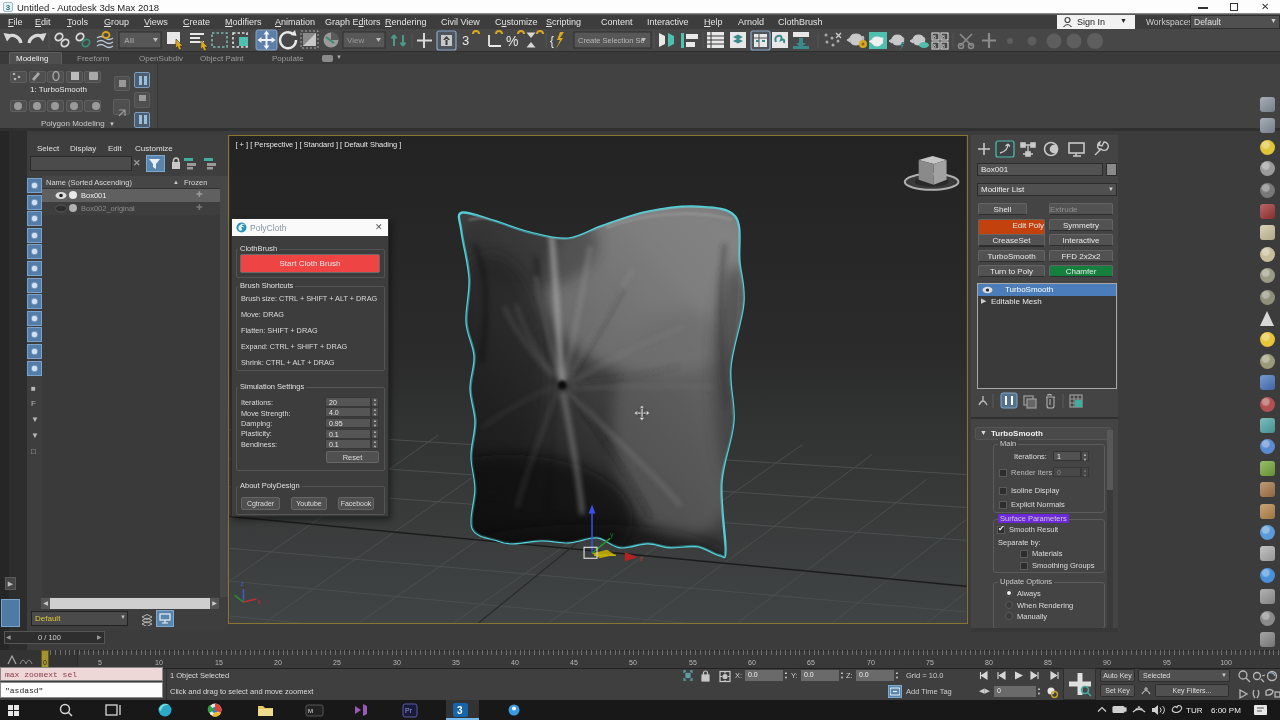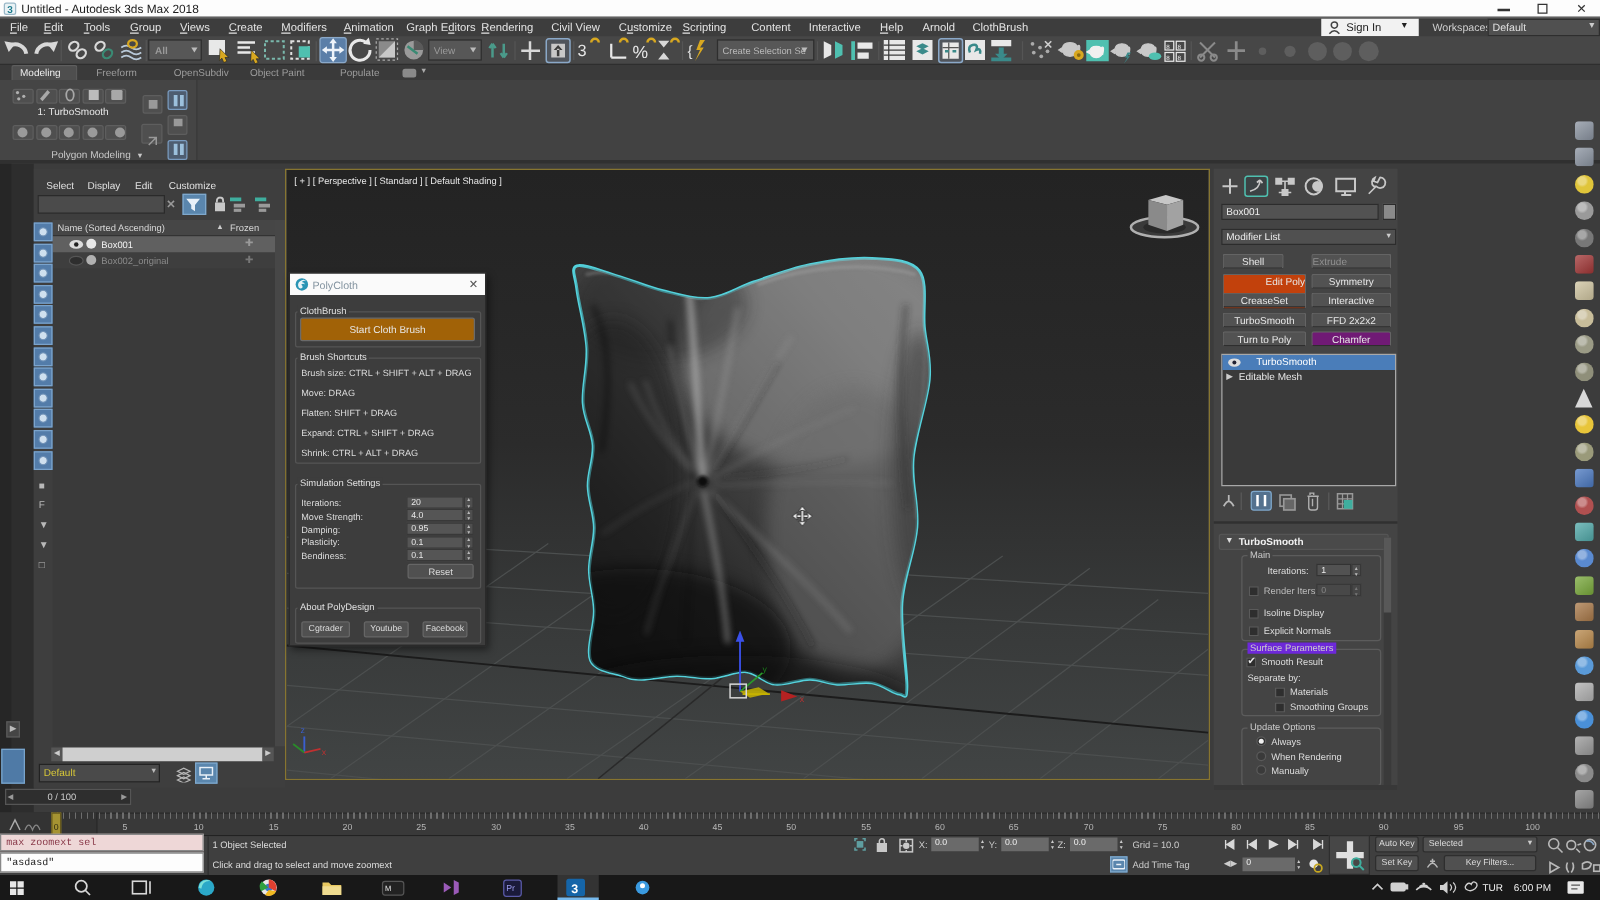--- a/index.html
+++ b/index.html
@@ -465,21 +465,21 @@
 <div class="ab" style="left:231px;top:218px;width:158px;height:299px;background:#3d3d3d;border:1px solid #2a2a2a;box-shadow:2px 3px 6px rgba(0,0,0,.45)">
 <div class="ab" style="left:0;top:0;width:156px;height:17px;background:#fafafa"></div>
 <svg class="ab" style="left:4px;top:3px" width="11" height="11">
       <circle cx="5.5" cy="5.5" r="5" fill="#2a94b4"></circle>
       <path d="M3 8 q-1.5 -3 1 -5 q3 -2.5 5 0 q-2 -1 -3.5 .5 q2 0 2.5 2 q-1.5 -1 -3 0 q1.5 1 1 2.5 q-1.5 1.5 -3 0 z" fill="#e8f4f8"></path>
     </svg>
 <div class="tx" style="left:18px;top:4px;font-size:8.5px;color:#8494a0">PolyCloth</div>
 <div class="tx" style="left:143px;top:3px;font-size:9px;color:#555">✕</div>
 <div class="tx" style="left:6px;top:25px;font-size:7.5px;color:#e0e0e0;background:#3d3d3d;padding:0 2px;z-index:3">ClothBrush</div>
 <div class="ab" style="left:4px;top:30px;width:149px;height:29px;border:1px solid #555;border-radius:2px"></div>
-<div class="ab" style="left:8px;top:35px;width:140px;height:19px;background:#a16207;border:1px solid #6a6a6a;border-radius:2px;color:#e8e8e8;font-size:8px;text-align:center;line-height:18px">Start Cloth Brush</div>
+<div class="ab" style="left:8px;top:35px;width:140px;height:19px;background:#ef4444;border:1px solid #6a6a6a;border-radius:2px;color:#e8e8e8;font-size:8px;text-align:center;line-height:18px">Start Cloth Brush</div>
 <div class="tx" style="left:6px;top:62px;font-size:7.5px;color:#e0e0e0;background:#3d3d3d;padding:0 2px;z-index:3">Brush Shortcuts</div>
 <div class="ab" style="left:4px;top:67px;width:149px;height:85px;border:1px solid #555;border-radius:2px"></div>
 <div class="tx" style="left:9px;top:75px;font-size:7.3px;color:#dcdcdc">Brush size: CTRL + SHIFT + ALT + DRAG</div>
 <div class="tx" style="left:9px;top:91px;font-size:7.3px;color:#dcdcdc">Move: DRAG</div>
 <div class="tx" style="left:9px;top:107px;font-size:7.3px;color:#dcdcdc">Flatten: SHIFT + DRAG</div>
 <div class="tx" style="left:9px;top:123px;font-size:7.3px;color:#dcdcdc">Expand: CTRL + SHIFT + DRAG</div>
 <div class="tx" style="left:9px;top:139px;font-size:7.3px;color:#dcdcdc">Shrink: CTRL + ALT + DRAG</div>
 <div class="tx" style="left:6px;top:163px;font-size:7.5px;color:#e0e0e0;background:#3d3d3d;padding:0 2px;z-index:3">Simulation Settings</div>
 <div class="ab" style="left:4px;top:168px;width:149px;height:84px;border:1px solid #555;border-radius:2px"></div>
 <div class="tx" style="left:9px;top:179px;font-size:7.3px;color:#dcdcdc">Iterations:</div>
@@ -527,21 +527,21 @@
 <div class="tx" style="left:1108px;top:186px;font-size:6px;color:#ccc">▼</div>
 <div class="ab" style="left:978px;top:203px;width:49px;height:12px;background:#525252;border:1px solid #646464;border-bottom-color:#2e2e2e;border-radius:2px;color:#e8e8e8;font-size:8px;text-align:center;line-height:11px">Shell</div>
 <div class="ab" style="left:1049px;top:203px;width:64px;height:12px;background:#525252;border:1px solid #646464;border-bottom-color:#2e2e2e;border-radius:2px;color:#909090;font-size:8px;text-align:left;line-height:11px">Extrude</div>
 <div class="ab" style="left:978px;top:219px;width:67px;height:28px;background:#c2410c;border:1px solid #646464;border-bottom-color:#2e2e2e;border-radius:2px;color:#e8e8e8;font-size:8px;text-align:right;line-height:11px">Edit Poly</div>
 <div class="ab" style="left:1049px;top:219px;width:64px;height:12px;background:#525252;border:1px solid #646464;border-bottom-color:#2e2e2e;border-radius:2px;color:#e8e8e8;font-size:8px;text-align:center;line-height:11px">Symmetry</div>
 <div class="ab" style="left:978px;top:234px;width:67px;height:12px;background:#525252;border:1px solid #646464;border-bottom-color:#2e2e2e;border-radius:2px;color:#e8e8e8;font-size:8px;text-align:center;line-height:11px">CreaseSet</div>
 <div class="ab" style="left:1049px;top:234px;width:64px;height:12px;background:#525252;border:1px solid #646464;border-bottom-color:#2e2e2e;border-radius:2px;color:#e8e8e8;font-size:8px;text-align:center;line-height:11px">Interactive</div>
 <div class="ab" style="left:978px;top:250px;width:67px;height:12px;background:#525252;border:1px solid #646464;border-bottom-color:#2e2e2e;border-radius:2px;color:#e8e8e8;font-size:8px;text-align:center;line-height:11px">TurboSmooth</div>
 <div class="ab" style="left:1049px;top:250px;width:64px;height:12px;background:#525252;border:1px solid #646464;border-bottom-color:#2e2e2e;border-radius:2px;color:#e8e8e8;font-size:8px;text-align:center;line-height:11px">FFD 2x2x2</div>
 <div class="ab" style="left:978px;top:265px;width:67px;height:12px;background:#525252;border:1px solid #646464;border-bottom-color:#2e2e2e;border-radius:2px;color:#e8e8e8;font-size:8px;text-align:center;line-height:11px">Turn to Poly</div>
-<div class="ab" style="left:1049px;top:265px;width:64px;height:12px;background:#701a75;border:1px solid #646464;border-bottom-color:#2e2e2e;border-radius:2px;color:#e8e8e8;font-size:8px;text-align:center;line-height:11px">Chamfer</div>
+<div class="ab" style="left:1049px;top:265px;width:64px;height:12px;background:#15803d;border:1px solid #646464;border-bottom-color:#2e2e2e;border-radius:2px;color:#e8e8e8;font-size:8px;text-align:center;line-height:11px">Chamfer</div>
 <div class="ab" style="left:977px;top:283px;width:140px;height:106px;background:#3a3a3a;border:1px solid #a8a8a8"></div>
 <div class="ab" style="left:978px;top:284px;width:138px;height:12px;background:#4a7db9"></div>
 <svg class="ab" style="left:982px;top:286px" width="12" height="8">
     <ellipse cx="5.5" cy="4" rx="5" ry="3.3" fill="#ddd"></ellipse>
     <circle cx="5.5" cy="4" r="1.6" fill="#223"></circle>
   </svg>
 <div class="tx" style="left:1005px;top:285px;font-size:8px;color:#fff">TurboSmooth</div>
 <div class="tx" style="left:981px;top:297px;font-size:7px;color:#ccc">▶</div>
 <div class="tx" style="left:991px;top:297px;font-size:8px;color:#e8e8e8">Editable Mesh</div>
 <svg class="ab" style="left:971px;top:392px" width="147" height="18" viewBox="0 0 147 18">

